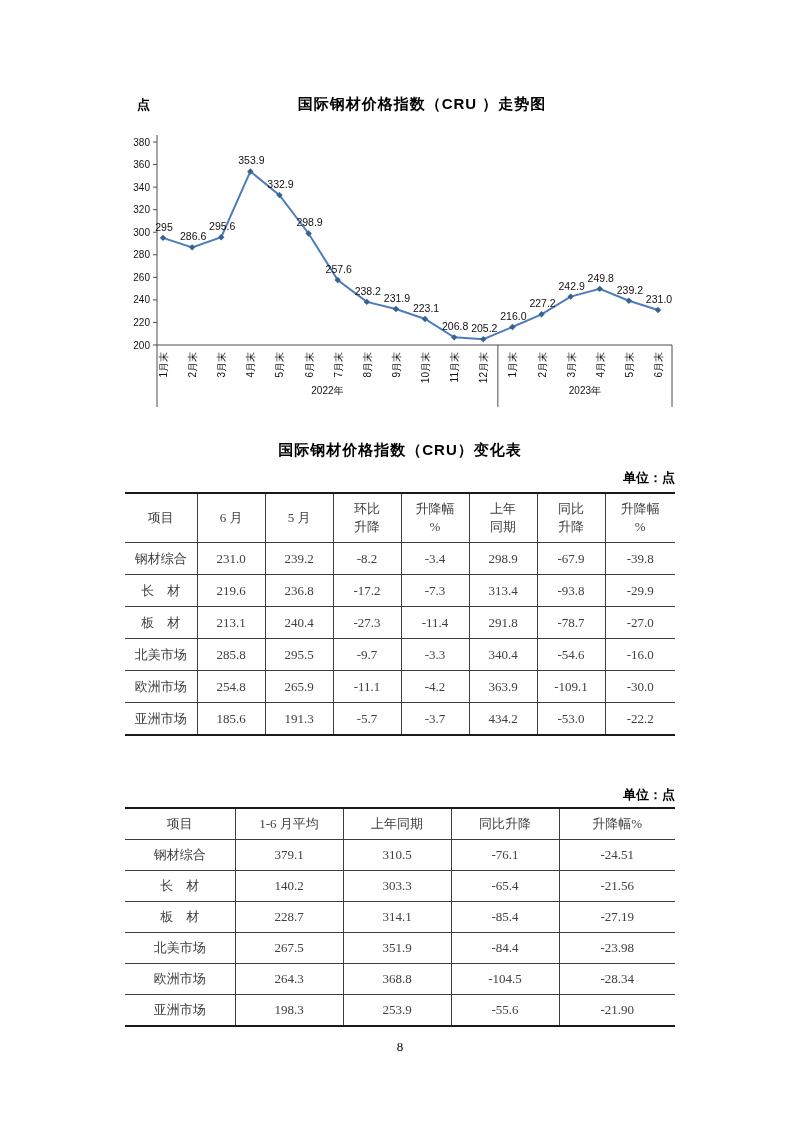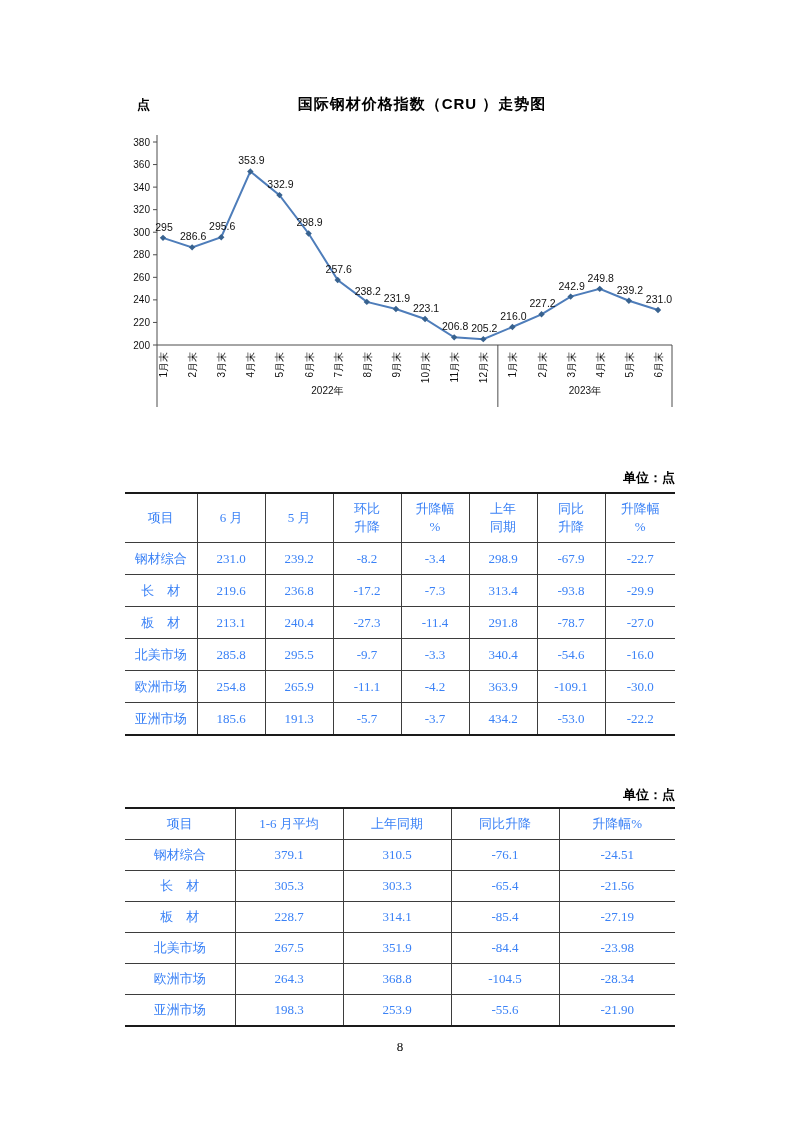--- a/index.html
+++ b/index.html
@@ -37,21 +37,21 @@
   }
   .tbl-title.t1 { top:441px; }
   .tbl-unit.t1  { top:469px; }
   .tbl-title.t2 { top:759px; }
   .tbl-unit.t2  { top:786px; }
   table.data-table {
     position:absolute; left:125px; width:550px;
     border-collapse:collapse; table-layout:fixed;
     border-top:2px solid #1a1a1a; border-bottom:2px solid #1a1a1a;
     font:13px "Liberation Serif","DejaVu Serif",serif;
-    text-align:center; color:#3b82f6;
+    text-align:center; color:#404040;
   }
   table.t1 { top:492px; }
   table.t2 { top:807px; }
   table.data-table th, table.data-table td {
     border:1px solid #3d3d3d; padding:0;
     font-weight:normal; white-space:pre-line; line-height:1.35;
   }
   table.data-table th:first-child, table.data-table td:first-child { border-left:none; }
   table.data-table th:last-child,  table.data-table td:last-child  { border-right:none; }
   table.t1 th { height:48px; }
@@ -158,20 +158,21 @@
         <text x="453.6470588235294" y="163.61833333333334" text-anchor="middle" class="dlabel">242.9</text>
         <path d="M478.56470588235294,162.83666666666664 L481.7647058823529,159.63666666666666 L484.9647058823529,162.83666666666664 L481.7647058823529,166.03666666666663 Z" fill="#38628f"></path>
         <text x="482.7647058823529" y="155.83666666666664" text-anchor="middle" class="dlabel">249.8</text>
         <path d="M507.6823529411765,174.79111111111112 L510.88235294117646,171.59111111111113 L514.0823529411765,174.79111111111112 L510.88235294117646,177.9911111111111 Z" fill="#38628f"></path>
         <text x="511.88235294117646" y="167.79111111111112" text-anchor="middle" class="dlabel">239.2</text>
         <path d="M536.8,184.0388888888889 L540,180.8388888888889 L543.2,184.0388888888889 L540,187.23888888888888 Z" fill="#38628f"></path>
         <text x="541" y="177.0388888888889" text-anchor="middle" class="dlabel">231.0</text>
       </g>
     </svg>
 
+  <div class="tbl-title t1">国际钢材价格指数（CRU）变化表</div>
   <div class="tbl-unit t1">单位：点</div>
   <table class="data-table t1" data-table="0">
       <colgroup>
         <col style="width: 72px;">
         <col style="width: 68px;">
         <col style="width: 68px;">
         <col style="width: 68px;">
         <col style="width: 68px;">
         <col style="width: 68px;">
         <col style="width: 68px;">
@@ -196,21 +197,21 @@
       </thead>
       <tbody>
         <tr>
           <td>钢材综合</td>
           <td>231.0</td>
           <td>239.2</td>
           <td>-8.2</td>
           <td>-3.4</td>
           <td>298.9</td>
           <td>-67.9</td>
-          <td>-22.7</td>
+          <td>-39.8</td>
         </tr>
         <tr>
           <td>长　材</td>
           <td>219.6</td>
           <td>236.8</td>
           <td>-17.2</td>
           <td>-7.3</td>
           <td>313.4</td>
           <td>-93.8</td>
           <td>-29.9</td>
@@ -279,21 +280,21 @@
       <tbody>
         <tr>
           <td>钢材综合</td>
           <td>379.1</td>
           <td>310.5</td>
           <td>-76.1</td>
           <td>-24.51</td>
         </tr>
         <tr>
           <td>长　材</td>
-          <td>305.3</td>
+          <td>140.2</td>
           <td>303.3</td>
           <td>-65.4</td>
           <td>-21.56</td>
         </tr>
         <tr>
           <td>板　材</td>
           <td>228.7</td>
           <td>314.1</td>
           <td>-85.4</td>
           <td>-27.19</td>

